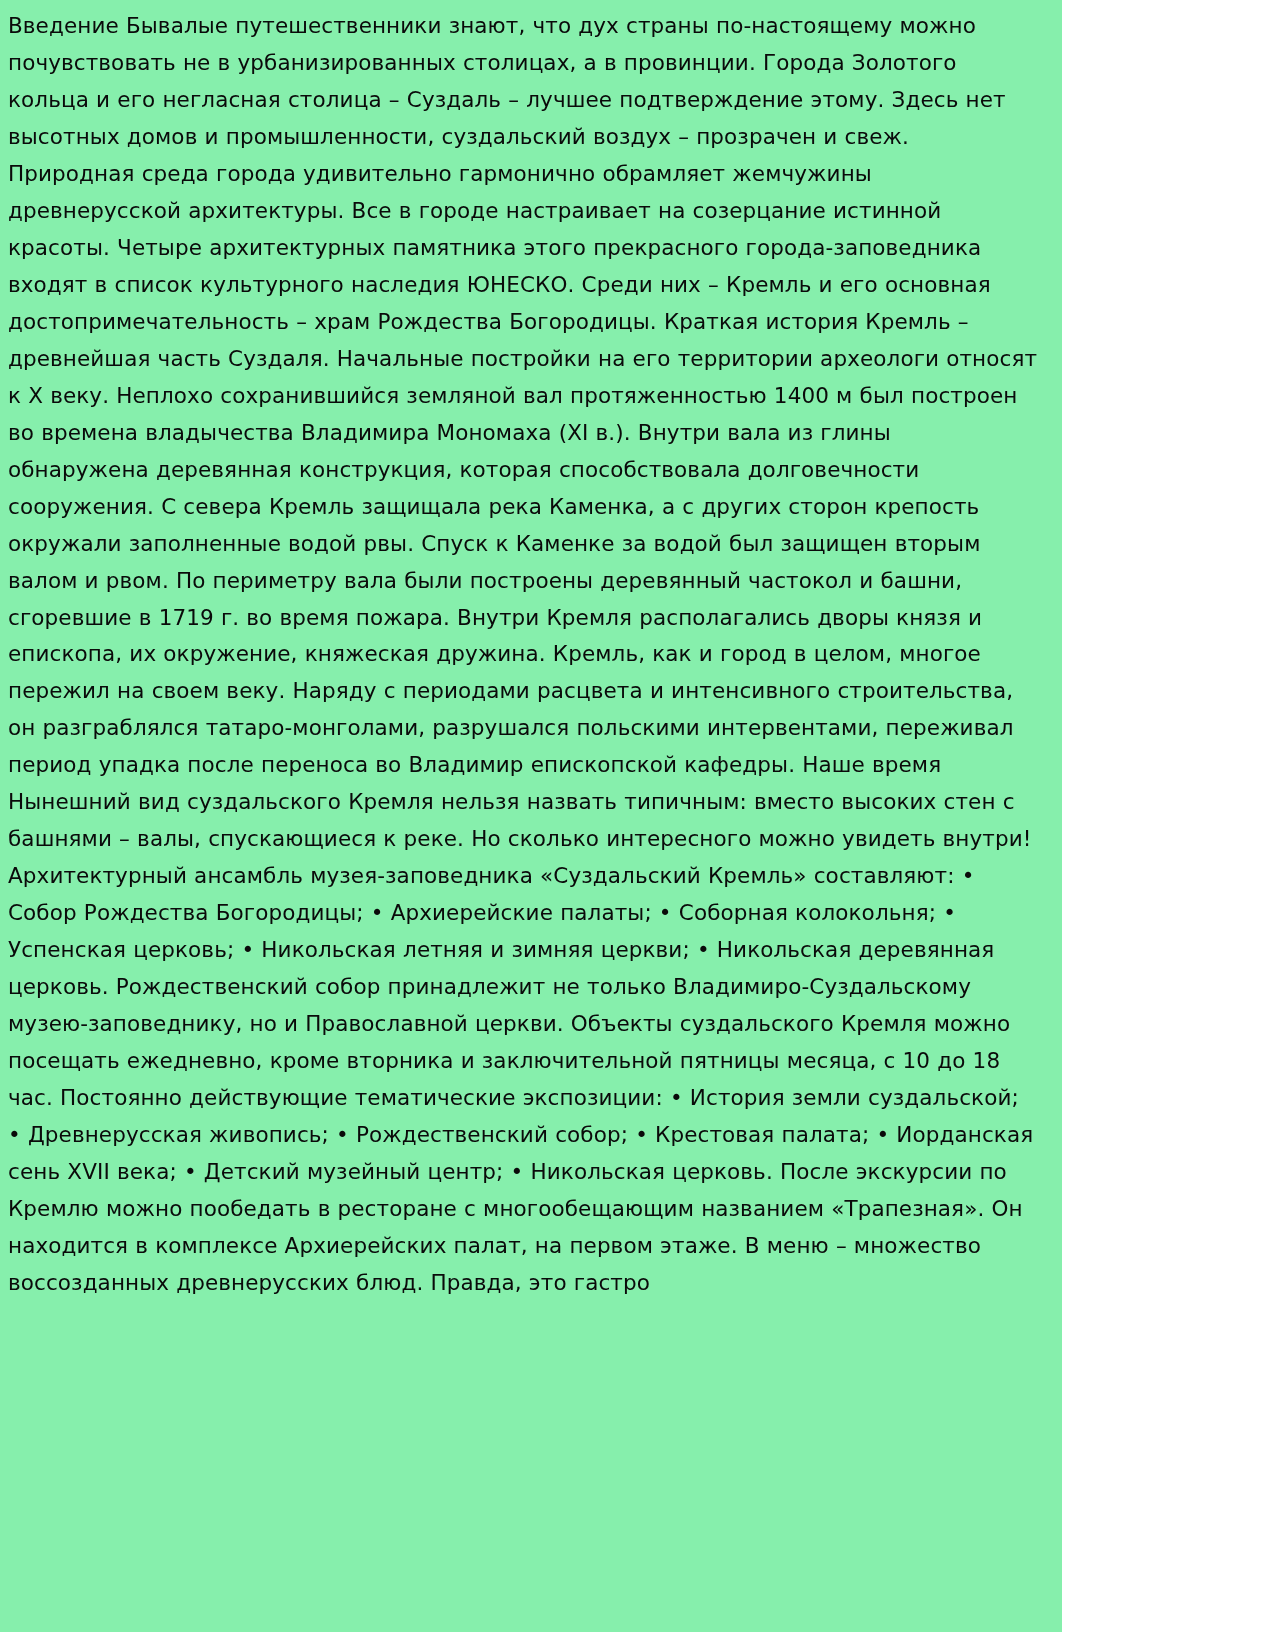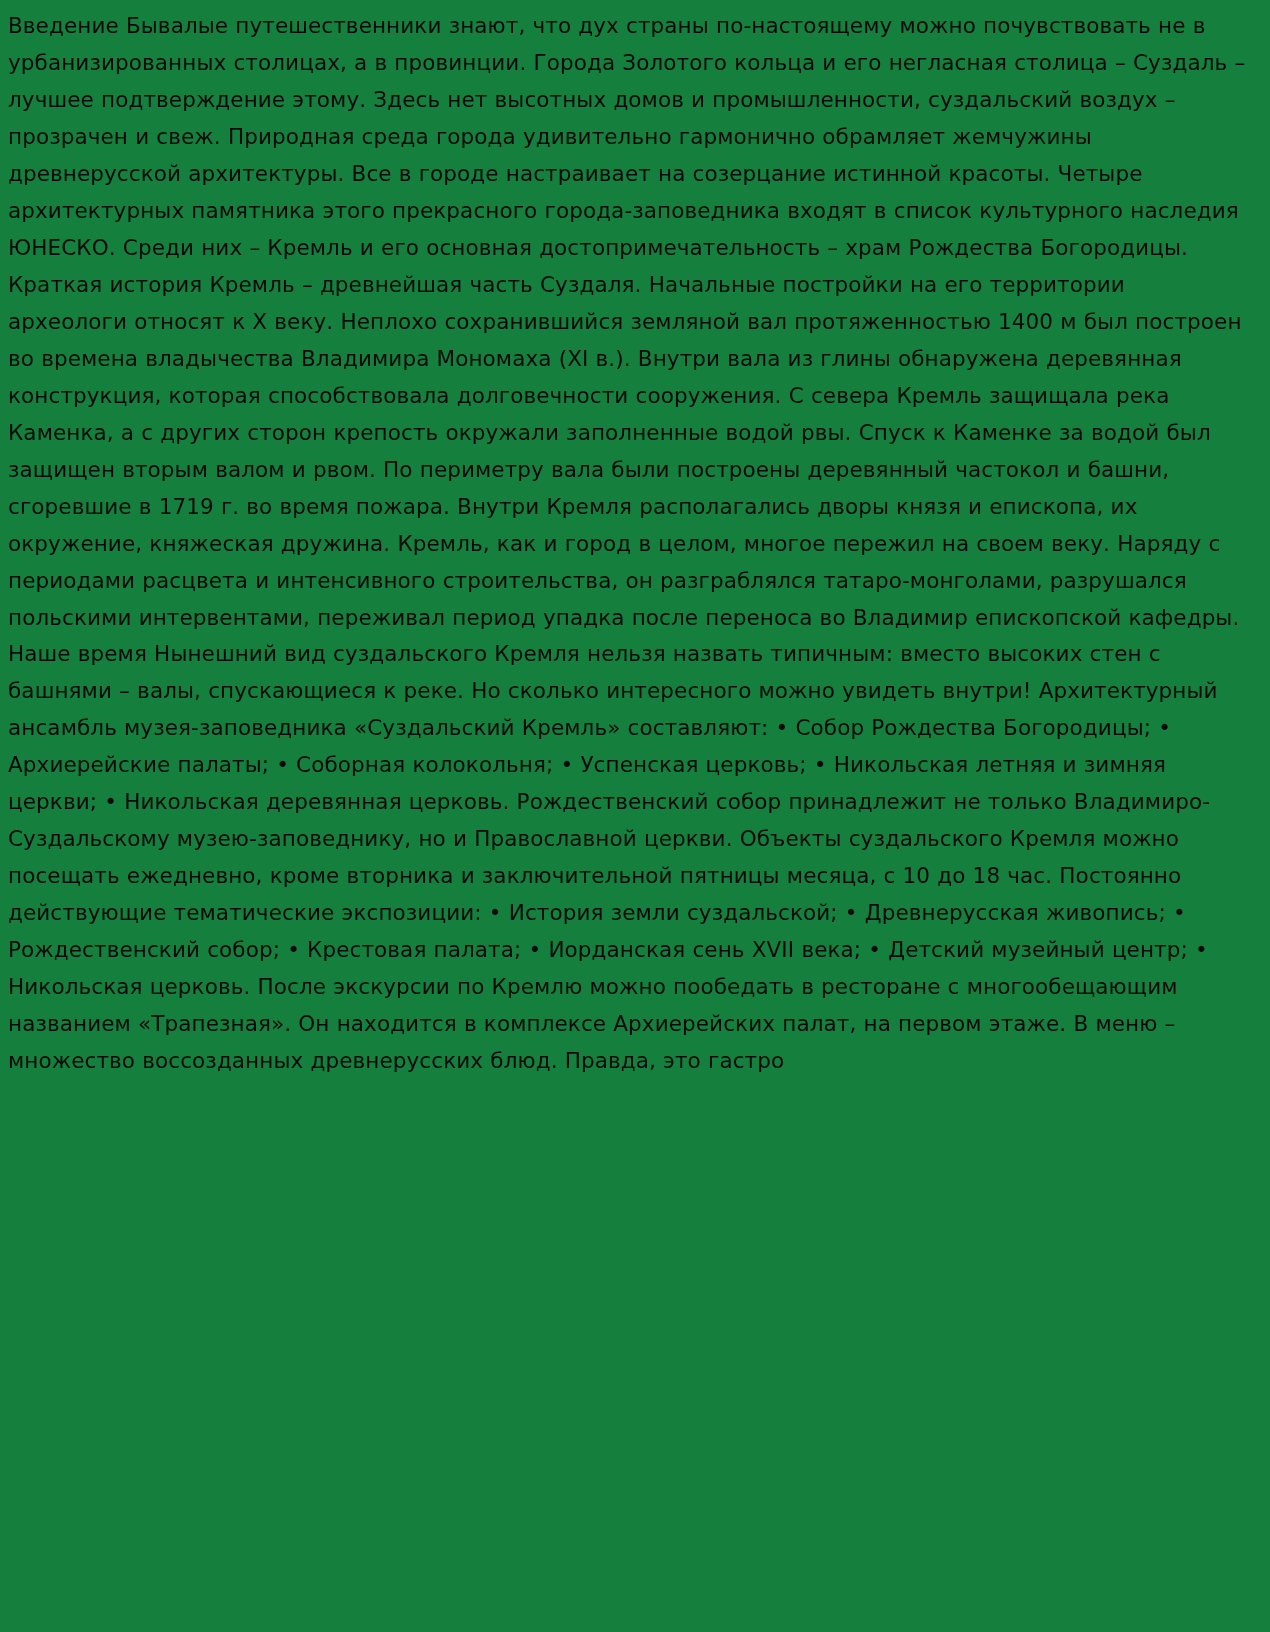--- a/index.html
+++ b/index.html
@@ -7,24 +7,24 @@
     padding: 0;
     background: #ffffff;
   }
   body {
     width: 1270px;
     min-height: 1632px;
     font-family: "DejaVu Sans", "Liberation Sans", sans-serif;
   }
   .page {
     box-sizing: border-box;
-    width: 1270px;
+    width: 1062px;
     min-height: 1632px;
     padding: 8px 24px 10px 8px;
-    background: #15803d;
+    background: #86efac;
   }
   .article-body {
     font-size: 21.5px;
     line-height: 1.72;
     color: #0a0a0a;
     text-align: left;
     letter-spacing: 0.1px;
     word-spacing: 0.2px;
     -webkit-font-smoothing: antialiased;
   }

